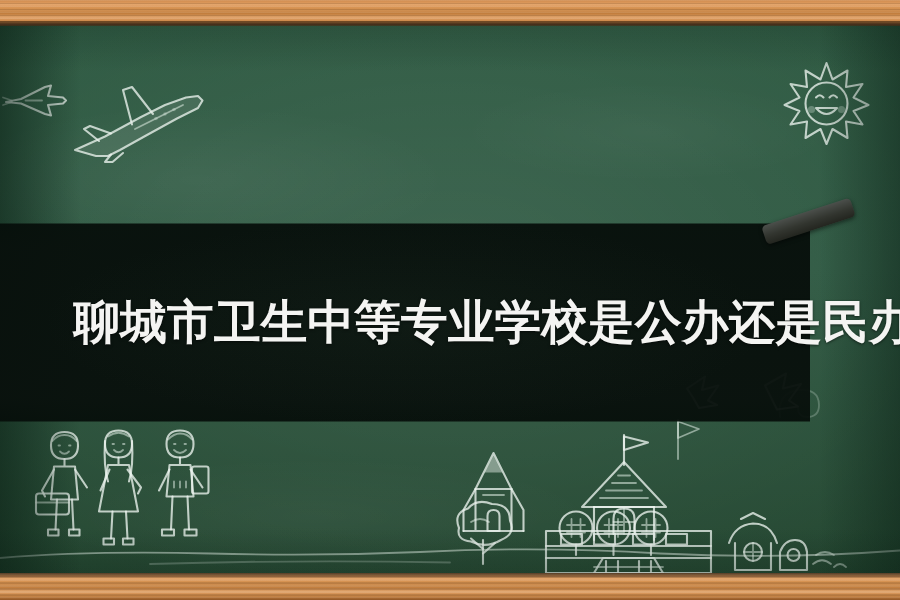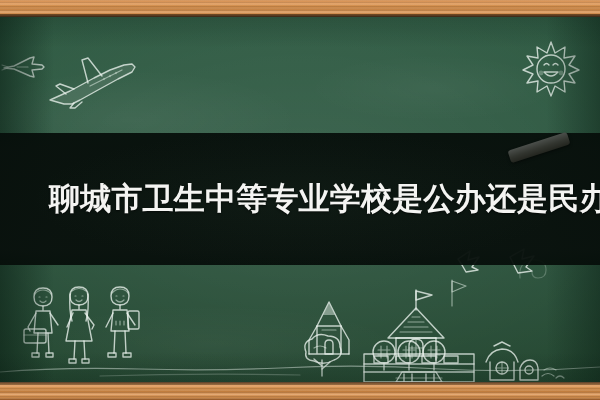--- a/index.html
+++ b/index.html
@@ -77,22 +77,22 @@
     content: "";
     position: absolute;
     left: 0; top: 0; width: 100%; height: 3px;
     background: linear-gradient(180deg, rgba(0,0,0,0.6), rgba(0,0,0,0.2));
   }
 
   
   .title-band {
     position: absolute;
     left: 0;
-    top: 133px;
-    width: 600px;
+    top: 149px;
+    width: 540px;
     height: 132px;
     background: linear-gradient(180deg,
       rgba(6,14,10,0.94) 0%,
       rgba(8,16,12,0.97) 12%,
       rgba(9,17,13,0.97) 88%,
       rgba(6,14,10,0.94) 100%);
   }
   .title-band-glow {
     position: absolute;
     left: 0; top: 0; width: 100%; height: 100%;

